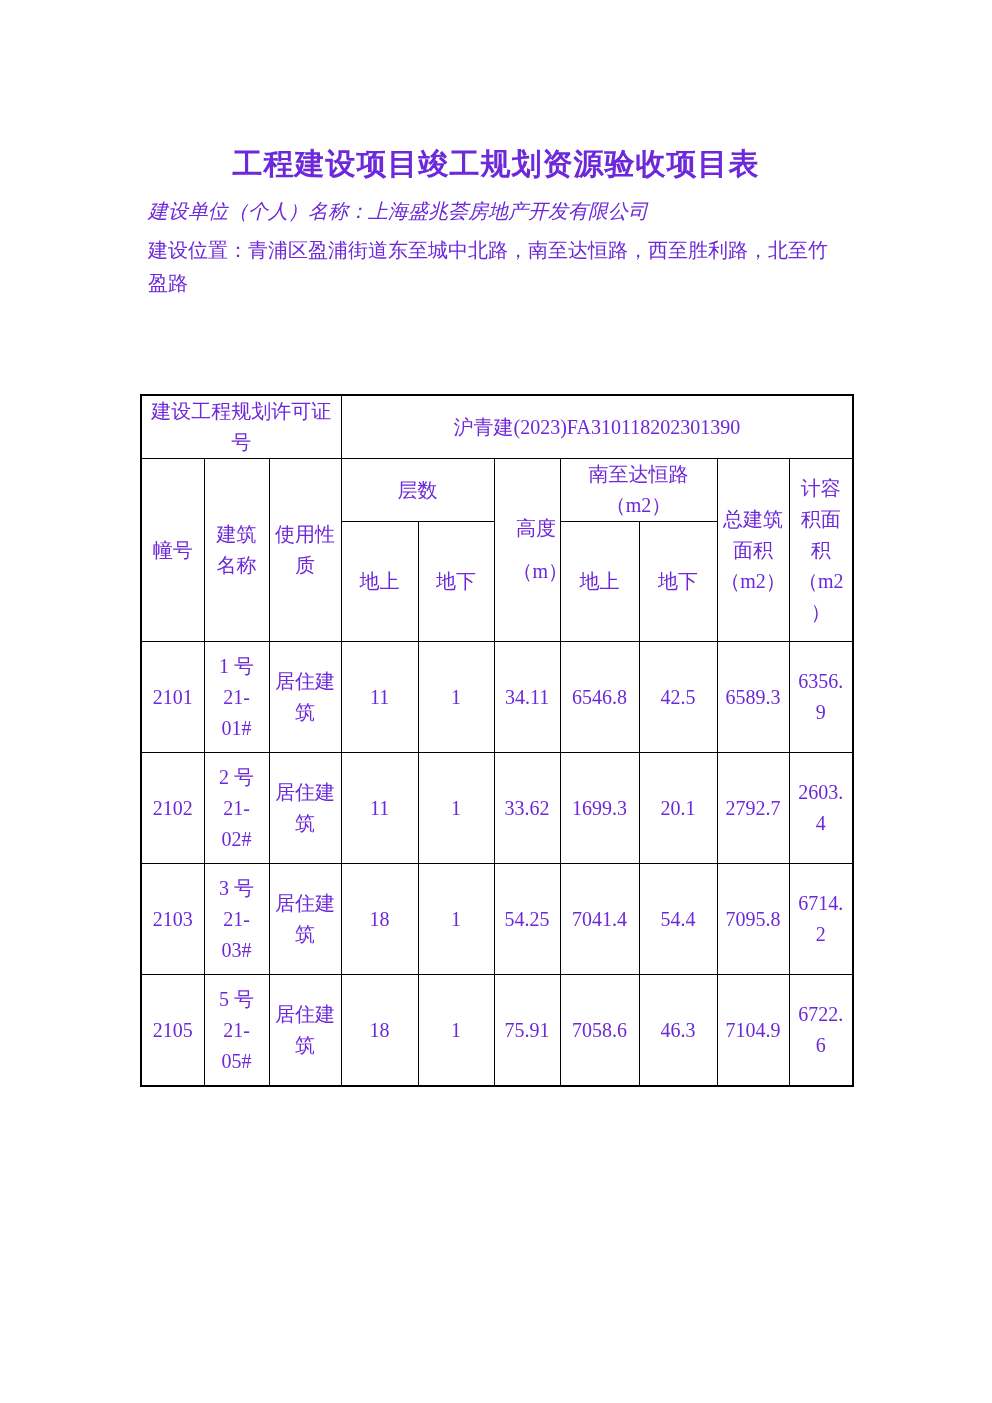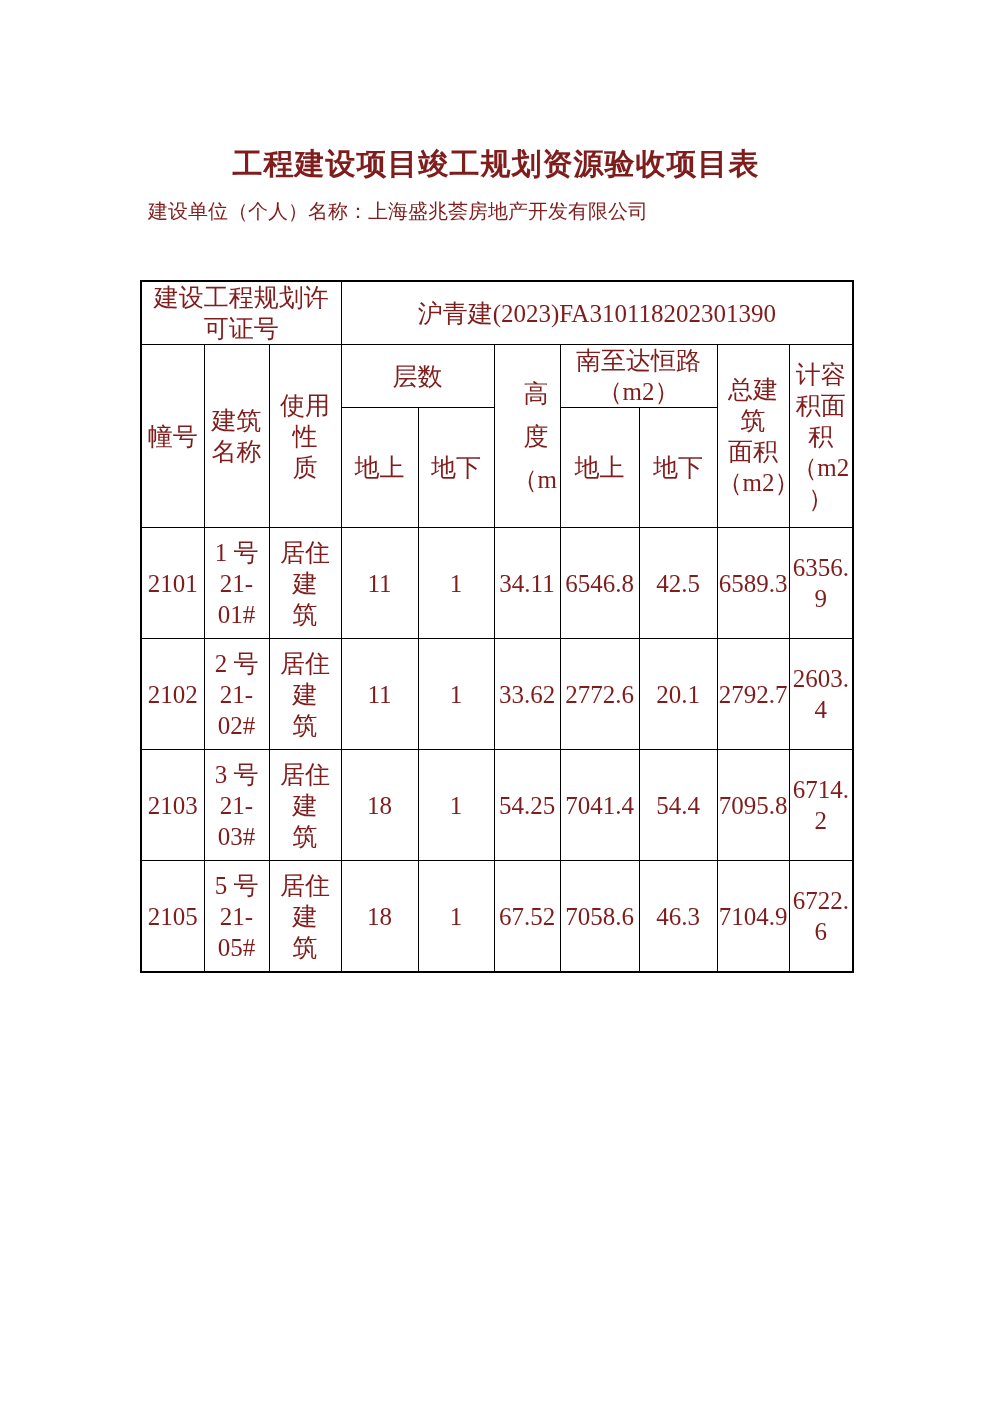--- a/index.html
+++ b/index.html
@@ -1,21 +1,21 @@
 <!DOCTYPE html>
 <html><head>
 <meta charset="utf-8">
 <style>
   html, body { margin: 0; padding: 0; background: #ffffff; }
   .page {
     position: relative;
     width: 992px;
     height: 1403px;
     background: #ffffff;
-    color: #7f1d1d;
+    color: #6d28d9;
     font-family: "Liberation Serif", "DejaVu Serif", serif;
     overflow: hidden;
   }
   .title {
     margin: 0;
     padding-top: 145px;
     text-align: center;
     font-size: 30px;
     font-weight: bold;
     letter-spacing: 1px;
@@ -28,30 +28,30 @@
     line-height: 33px;
   }
   .cert-value { margin-left: 26px; }
   .content {
     margin-left: 148px;
     margin-right: 140px;
     font-size: 20px;
     line-height: 33px;
   }
   .para { margin: 0; white-space: pre-line; }
-  .para-builder  { margin-top: 12px; }
+  .para-builder  { margin-top: 12px; font-style: italic; }
   .para-project  { margin-top: 9px; }
   .para-location { margin-top: 6px; }
 
   table.main-table {
-    margin: 52px 0 0 140px;
+    margin: 94px 0 0 140px;
     border-collapse: collapse;
     table-layout: fixed;
     width: 712px;
-    font-size: 25px;
+    font-size: 20px;
   }
   table.main-table { border: 2px solid #000; }
   .main-table td {
     border: 1px solid #000;
     text-align: center;
     vertical-align: middle;
     white-space: pre-line;
     padding: 0;
     line-height: 31px;
     overflow: hidden;
@@ -65,20 +65,22 @@
 </head>
 <body>
 
 <div class="page">
 
   <h1 class="title">工程建设项目竣工规划资源验收项目表</h1>
 
 
   <div class="content">
     <p class="para para-builder">建设单位（个人）名称：上海盛兆荟房地产开发有限公司</p>
+    <p class="para para-location">建设位置：青浦区盈浦街道东至城中北路，南至达恒路，西至胜利路，北至竹
+盈路</p>
   </div>
 
   <table class="main-table">
     <colgroup>
       <col style="width:63px">
         <col style="width:65px">
         <col style="width:72px">
       <col style="width:77px">
         <col style="width:76px">
         <col style="width:66px">
@@ -137,21 +139,21 @@
       <tr class="row-data">
         <td>2102</td>
         <td>2 号
 21-
 02#</td>
         <td>居住建
 筑</td>
         <td>11</td>
         <td>1</td>
         <td>33.62</td>
-        <td>2772.6</td>
+        <td>1699.3</td>
         <td>20.1</td>
         <td>2792.7</td>
         <td>2603.
 4</td>
       </tr>
       <tr class="row-data">
         <td>2103</td>
         <td>3 号
 21-
 03#</td>
@@ -168,21 +170,21 @@
       </tr>
       <tr class="row-data">
         <td>2105</td>
         <td>5 号
 21-
 05#</td>
         <td>居住建
 筑</td>
         <td>18</td>
         <td>1</td>
-        <td>67.52</td>
+        <td>75.91</td>
         <td>7058.6</td>
         <td>46.3</td>
         <td>7104.9</td>
         <td>6722.
 6</td>
       </tr>
     </tbody>
   </table>
 
 </div>

